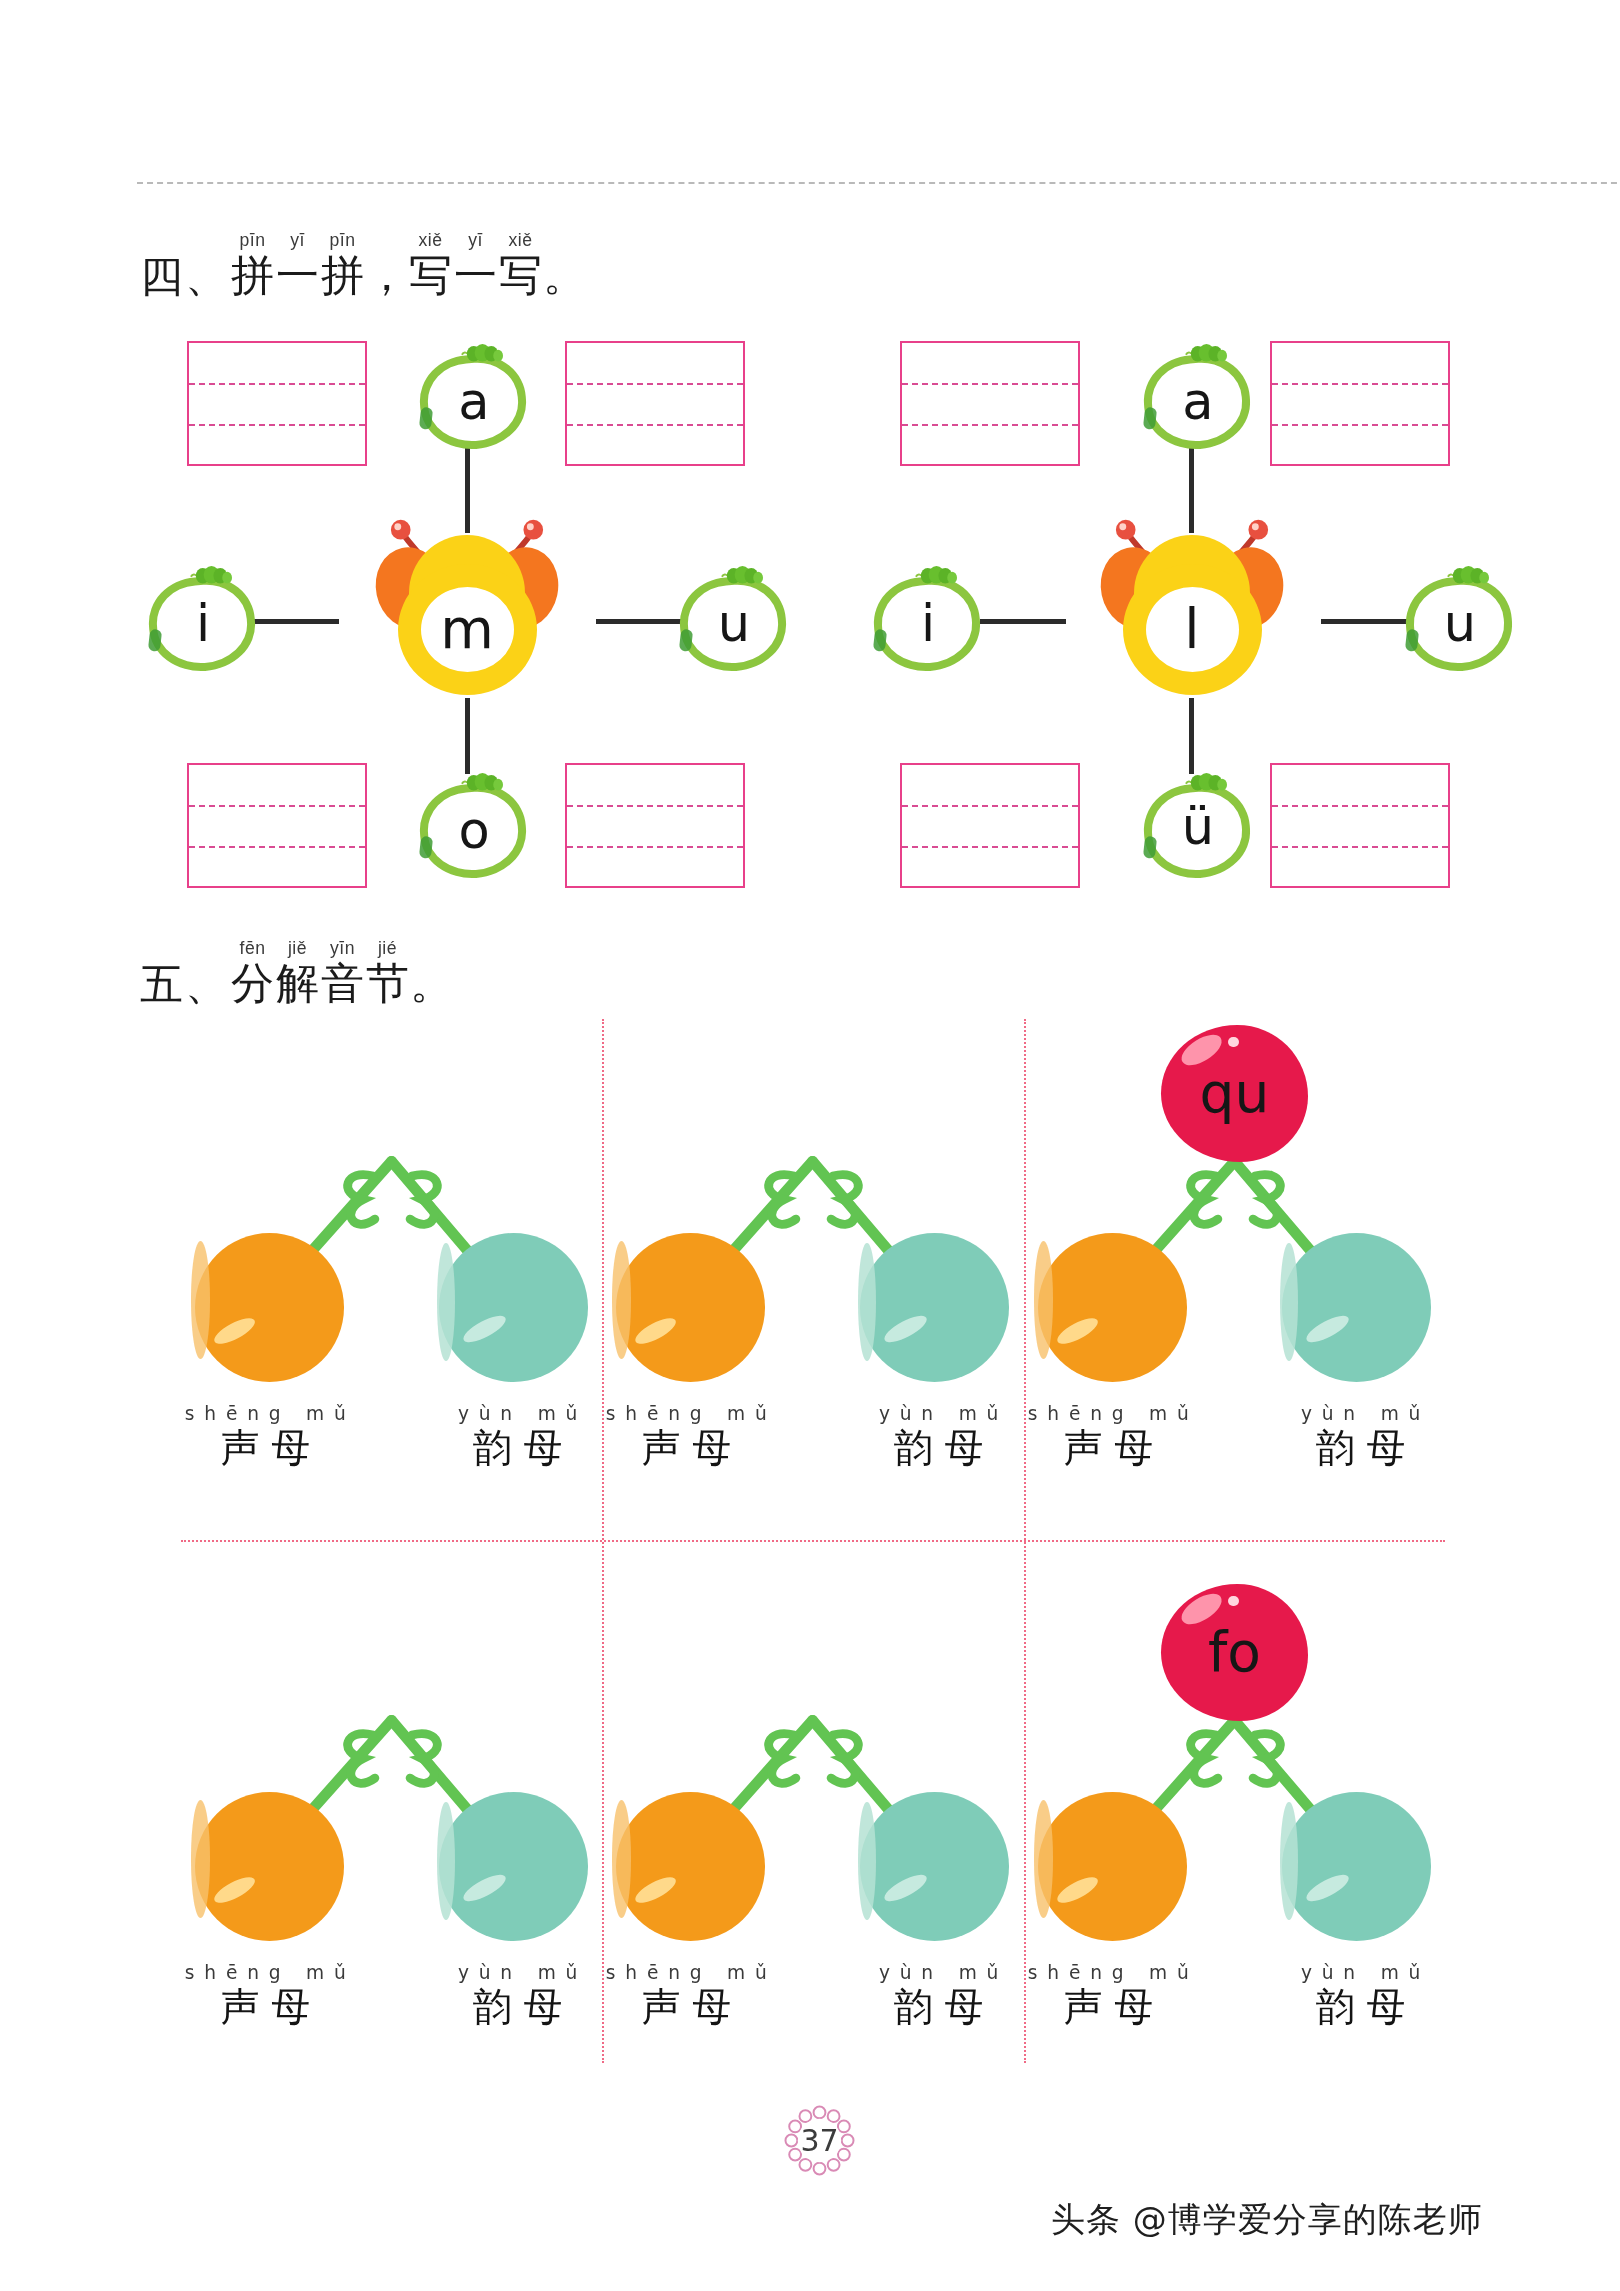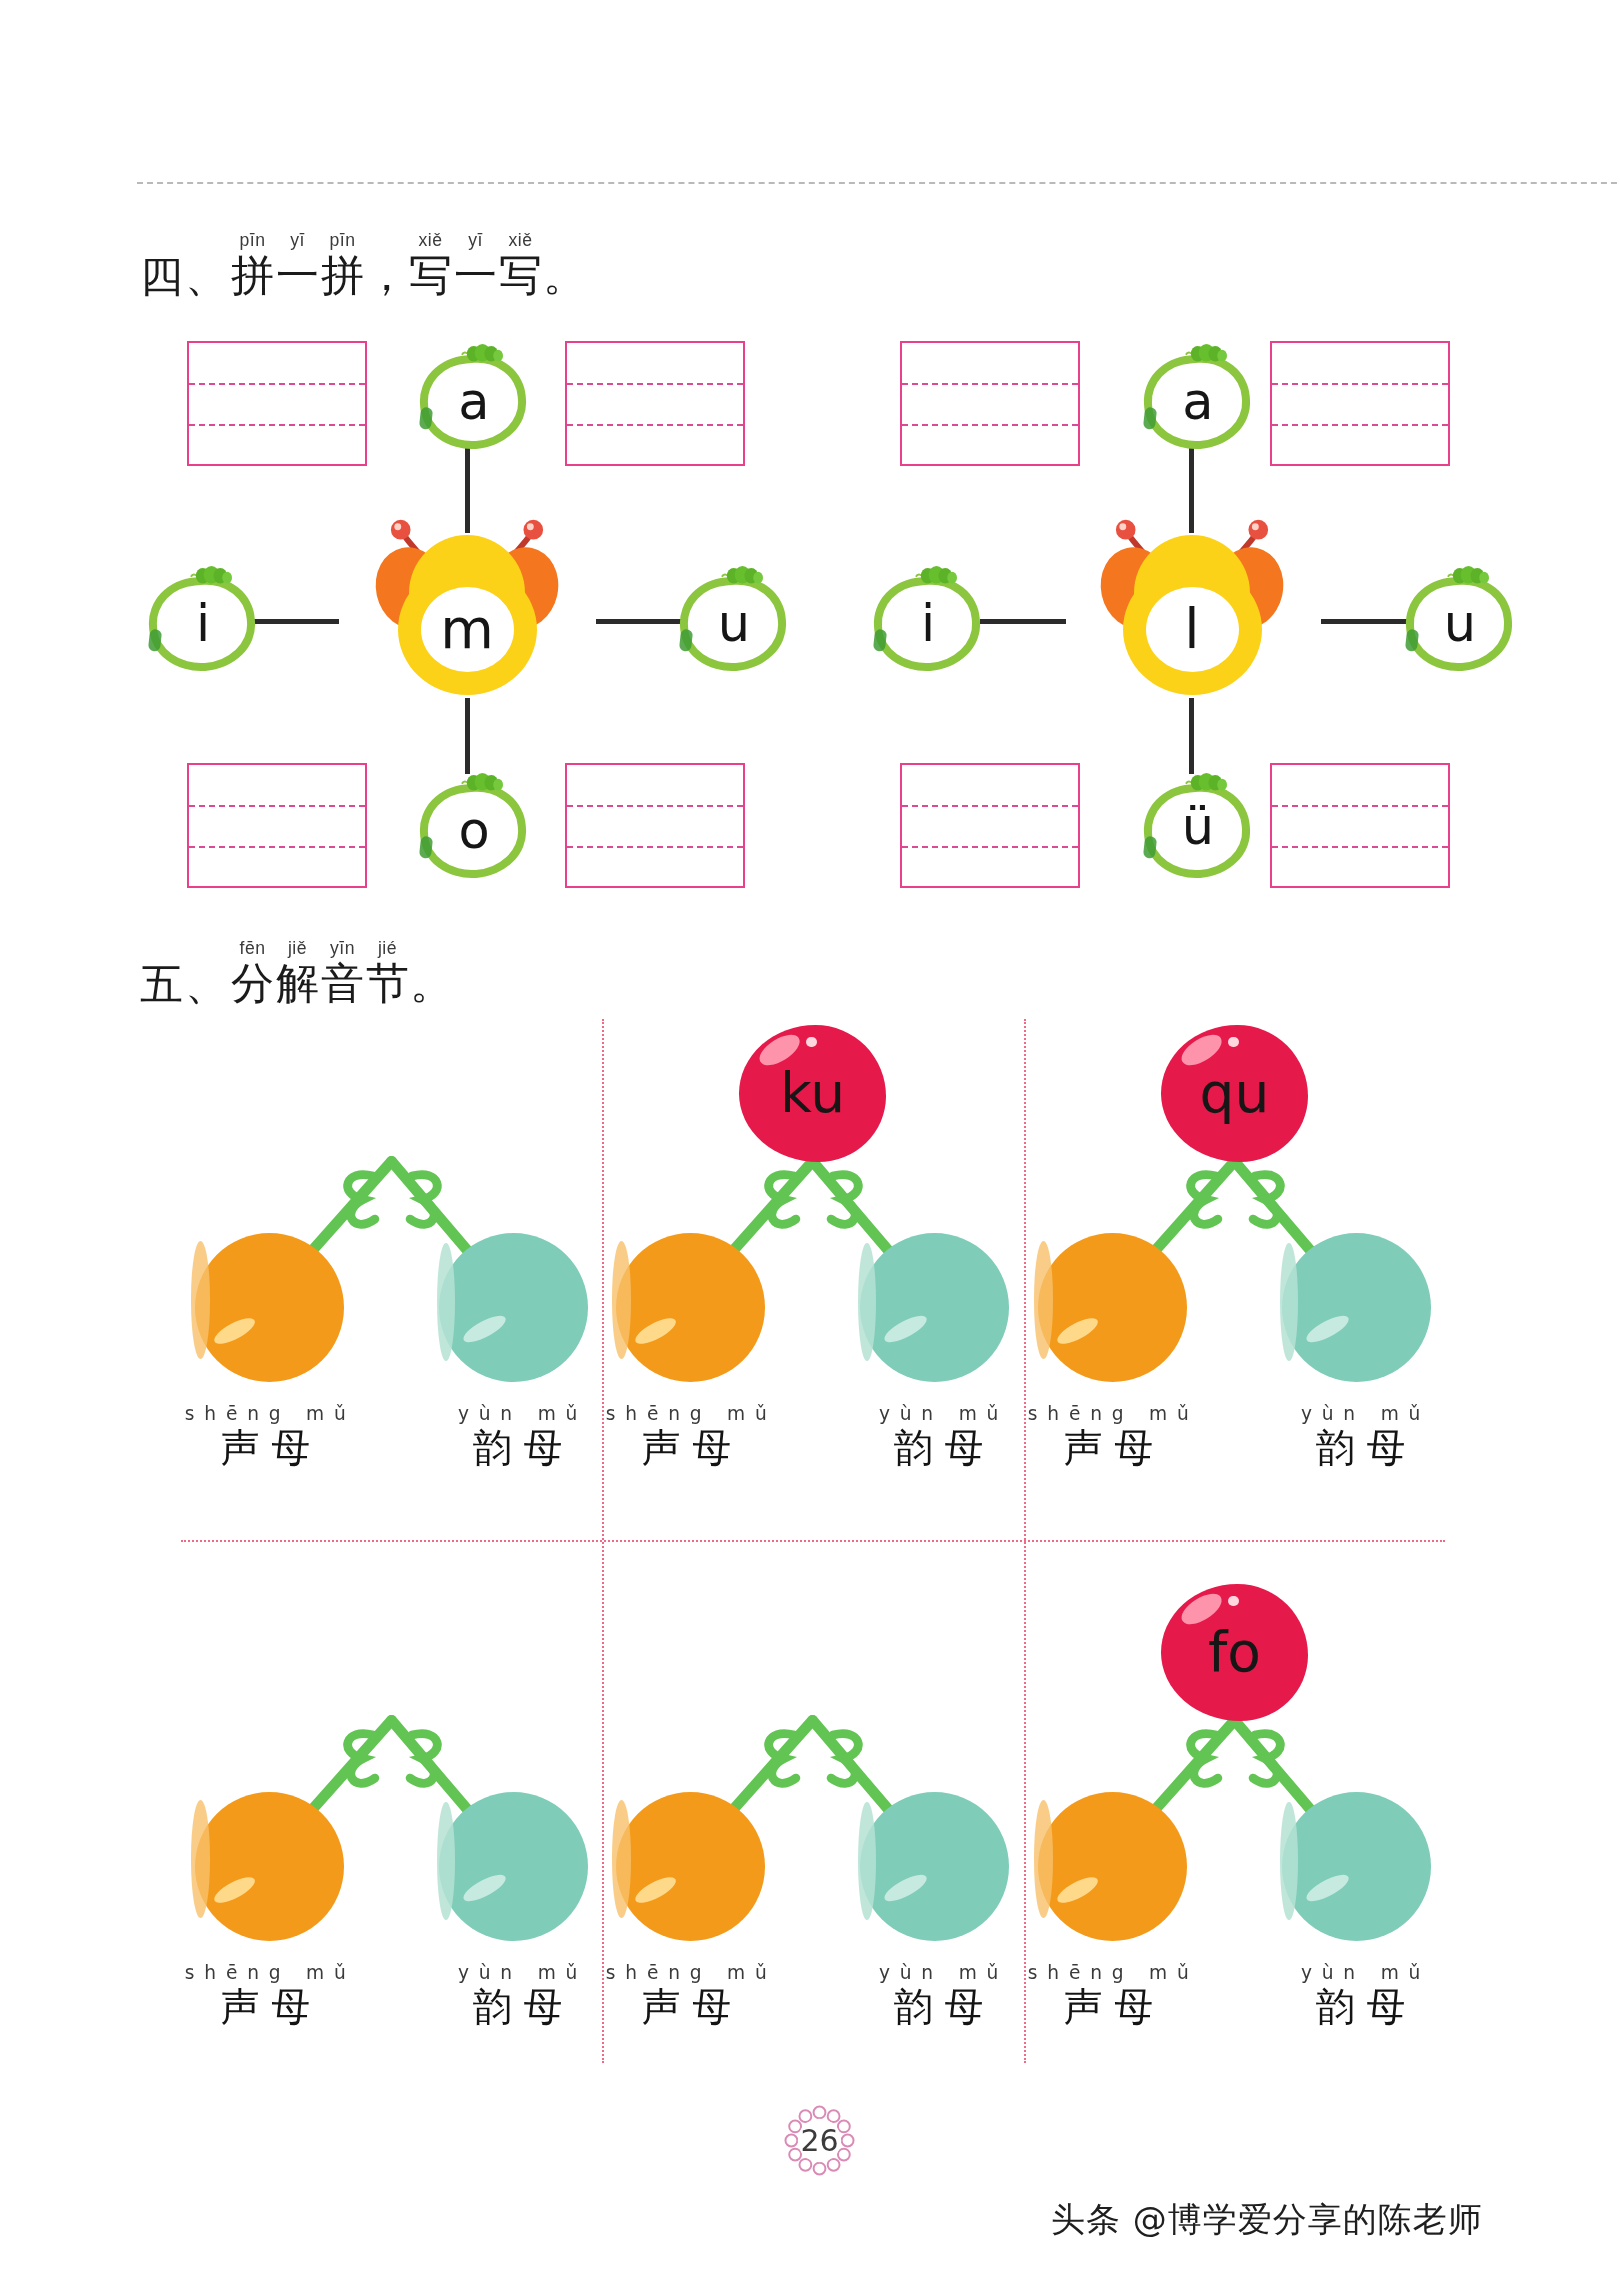--- a/index.html
+++ b/index.html
@@ -506,25 +506,20 @@
     <div class="s5cell" style="left:421px;top:0px;">
       <div class="plant">
         <svg class="stems" viewBox="0 0 430 420">
           <path d="M215 145 L95 280" stroke="#62c452" stroke-width="11" fill="none" stroke-linecap="round"></path>
           <path d="M215 145 L330 280" stroke="#62c452" stroke-width="11" fill="none" stroke-linecap="round"></path>
           <path d="M196 160 C168 152 160 178 186 184 C162 196 176 220 198 204" stroke="#62c452" stroke-width="9" fill="none" stroke-linecap="round"></path>
           <path d="M236 160 C264 152 272 178 246 184 C270 196 256 220 234 204" stroke="#62c452" stroke-width="9" fill="none" stroke-linecap="round"></path>
           <path d="M126 240 C100 232 94 258 120 266 C96 278 112 300 132 284" stroke="#62c452" stroke-width="9" fill="none" stroke-linecap="round"></path>
           <path d="M304 240 C330 232 336 258 310 266 C334 278 318 300 298 284" stroke="#62c452" stroke-width="9" fill="none" stroke-linecap="round"></path>
         </svg>
-        <div class="berry">
-          <div class="gloss"></div>
-          <div class="dot"></div>
-          <div class="ltr">ku</div>
-        </div>
         <div class="orangeF">
           <div class="edge"></div>
           <div class="gloss"></div>
         </div>
         <div class="mintF">
           <div class="edge"></div>
           <div class="gloss"></div>
         </div>
         <div class="flabel lft">
           <div class="py">shēng mǔ</div>
@@ -676,19 +671,19 @@
           <circle cx="50.3" cy="60.7" r="6"></circle>
         <circle cx="36" cy="64.5" r="6"></circle>
           <circle cx="21.7" cy="60.7" r="6"></circle>
         <circle cx="11.3" cy="50.3" r="6"></circle>
           <circle cx="7.5" cy="36" r="6"></circle>
         <circle cx="11.3" cy="21.7" r="6"></circle>
           <circle cx="21.7" cy="11.3" r="6"></circle>
       </g>
       <circle cx="36" cy="36" r="22" fill="#ffffff"></circle>
     </svg>
-    <div class="txt">26</div>
+    <div class="txt">37</div>
   </div>
 
   <div class="watermark">头条 @博学爱分享的陈老师</div>
 
 </div>
 
 
 </body></html>

